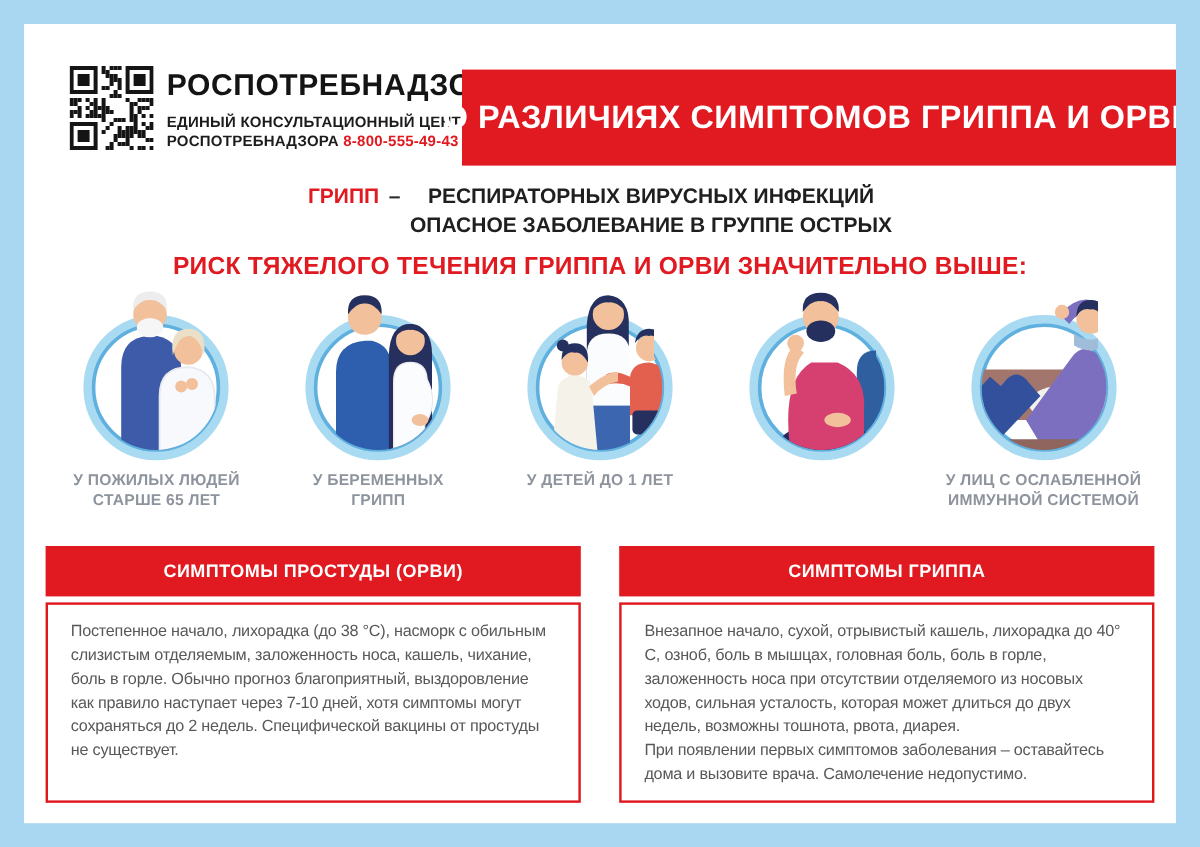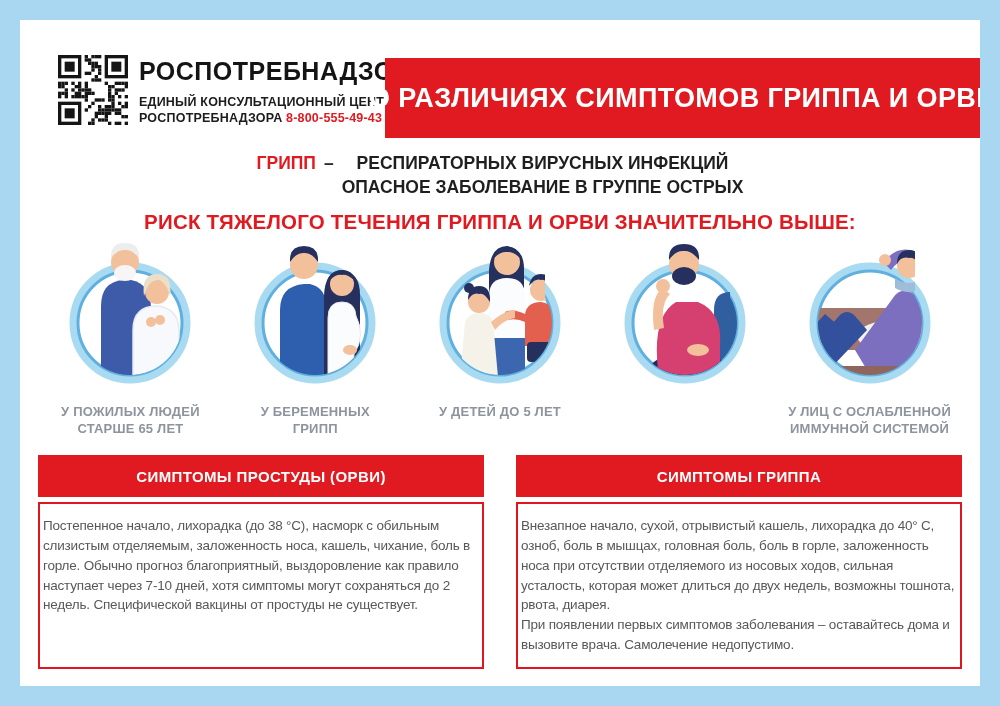--- a/index.html
+++ b/index.html
@@ -39,37 +39,37 @@
     color:#e01a20;font-size:20.5px;font-weight:bold;letter-spacing:.2px;
   }
   
   .risk-row{
     position:absolute;top:198px;left:18px;right:18px;
     display:flex;justify-content:space-between;
   }
   .risk-col{flex:1;display:flex;flex-direction:column;align-items:center;}
   .risk-col svg{width:150px;height:170px;display:block;}
   .risk-caption{
-    margin-top:16px;font-size:13px;font-weight:bold;color:#8e949d;
+    margin-top:4px;font-size:13px;font-weight:bold;color:#8e949d;
     text-align:center;line-height:1.3;white-space:pre-line;letter-spacing:.2px;
   }
   
   .symptoms-row{
     position:absolute;top:435px;left:18px;right:18px;
     display:flex;gap:32px;align-items:stretch;
   }
   .sym-col{flex:1;display:flex;flex-direction:column;}
   .sym-header{
     height:42px;background:#e01a20;color:#fff;
     display:flex;align-items:center;justify-content:center;
     font-size:15px;font-weight:bold;letter-spacing:.4px;
   }
   .sym-body{
     flex:1;margin-top:5px;border:2px solid #e0161c;background:#fff;
-    padding:12px 3px;box-sizing:border-box;
+    padding:12px 19px;box-sizing:border-box;
     font-size:13.5px;color:#585858;line-height:1.47;letter-spacing:-.2px;
     white-space:pre-line;min-height:140px;
   }
   
   .footer{
     position:absolute;right:18px;top:641px;
     font-size:14px;color:#353535;
   }
 </style>
 </head>
@@ -305,21 +305,21 @@
           <circle cx="116" cy="72" r="11" fill="#f2c09b"></circle>
           <path d="M104 68 Q106 56 116 56 Q128 56 128 70 Q120 60 116 62 Q110 60 104 68 Z" fill="#25305f"></path>
           <rect x="102" y="124" width="26" height="20" rx="4" fill="#25305f"></rect>
           <path d="M34 170 L40 104 Q44 95 54 95 Q66 95 68 104 L74 170 Z" fill="#f5f2e9"></path>
           <circle cx="54" cy="84" r="11" fill="#f2c09b"></circle>
           <path d="M43 82 Q43 68 54 68 Q66 68 65 84 Q59 74 54 76 Q48 74 43 82 Z" fill="#25305f"></path>
           <circle cx="44" cy="70" r="5" fill="#25305f"></circle>
           <path d="M66 104 Q80 92 90 92 L90 100 Q78 102 70 112 Z" fill="#f2c09b"></path>
         </g>
       </svg>
-      <div class="risk-caption">У ДЕТЕЙ ДО 5 ЛЕТ</div>
+      <div class="risk-caption">У ДЕТЕЙ ДО 1 ЛЕТ</div>
     </div>
 
     <div class="risk-col">
       <svg viewBox="0 0 150 170">
         <defs>
             <clipPath id="c4">
               <circle cx="75" cy="105" r="52"></circle>
               <rect x="30" y="8" width="90" height="97"></rect>
             </clipPath>
           </defs>

